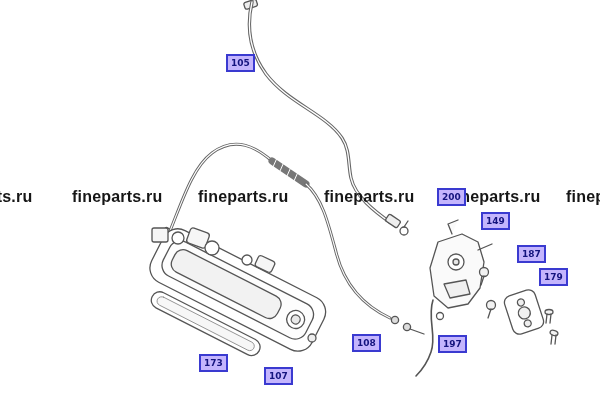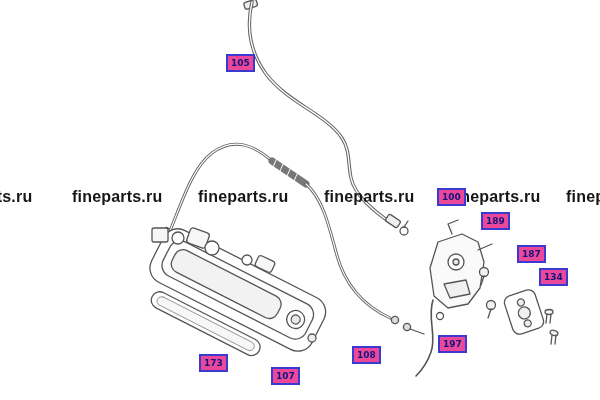--- a/index.html
+++ b/index.html
@@ -10,21 +10,21 @@
   #drawing{position:absolute;left:0;top:0;}
   .wm{
     position:absolute;top:188px;
     font:bold 16px "Liberation Sans",sans-serif;
     color:#161616;letter-spacing:0.2px;white-space:nowrap;
     user-select:none;
   }
   .callout{
     position:absolute;min-width:15px;height:12px;
     padding:1px 3px;
-    border:2px solid #3a3ad0;background:#ec4899;
+    border:2px solid #3a3ad0;background:#c4b5fd;
     color:#14147e;
     font:bold 9px "DejaVu Sans",sans-serif;
     line-height:12px;text-align:center;
     cursor:pointer;z-index:5;
   }
 </style>
 </head>
 <body>
 
 <div id="stage">
@@ -120,22 +120,22 @@
   </svg>
 
   <span class="wm" style="left:-58px">fineparts.ru</span>
   <span class="wm" style="left:72px">fineparts.ru</span>
   <span class="wm" style="left:198px">fineparts.ru</span>
   <span class="wm" style="left:324px">fineparts.ru</span>
   <span class="wm" style="left:450px">fineparts.ru</span>
   <span class="wm" style="left:566px">fineparts.ru</span>
 
   <div class="callout" style="left:226px;top:54px">105</div>
-  <div class="callout" style="left:437px;top:188px">100</div>
-  <div class="callout" style="left:481px;top:212px">189</div>
+  <div class="callout" style="left:437px;top:188px">200</div>
+  <div class="callout" style="left:481px;top:212px">149</div>
   <div class="callout" style="left:517px;top:245px">187</div>
-  <div class="callout" style="left:539px;top:268px">134</div>
+  <div class="callout" style="left:539px;top:268px">179</div>
   <div class="callout" style="left:438px;top:335px">197</div>
-  <div class="callout" style="left:352px;top:346px">108</div>
-  <div class="callout" style="left:271px;top:367px">107</div>
+  <div class="callout" style="left:352px;top:334px">108</div>
+  <div class="callout" style="left:264px;top:367px">107</div>
   <div class="callout" style="left:199px;top:354px">173</div>
 
 </div>
 
 </body></html>

